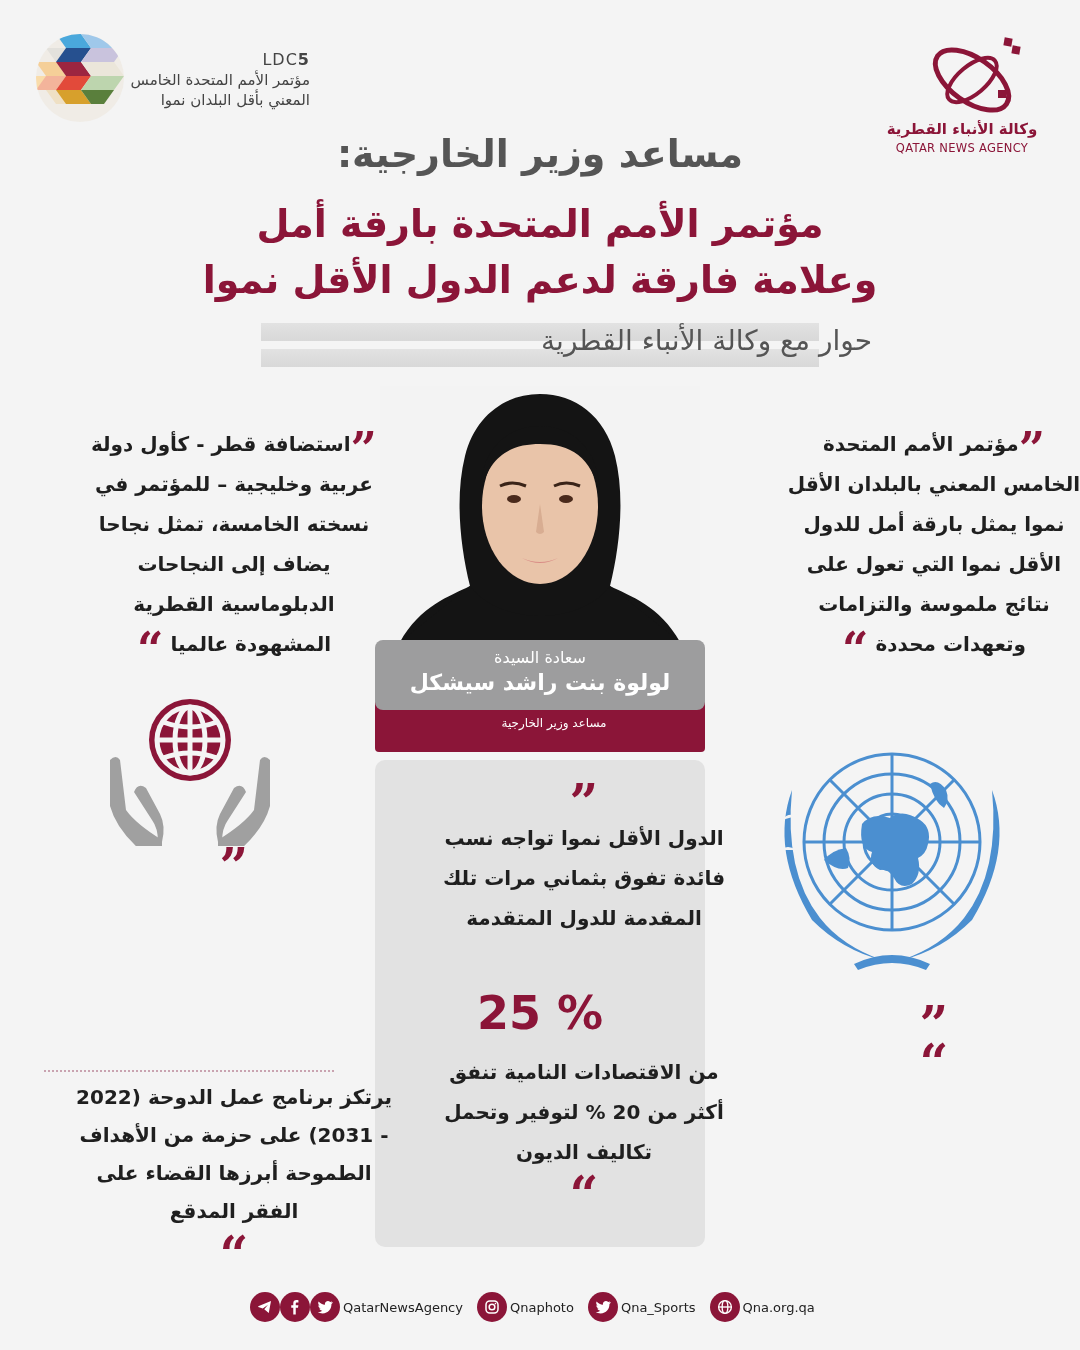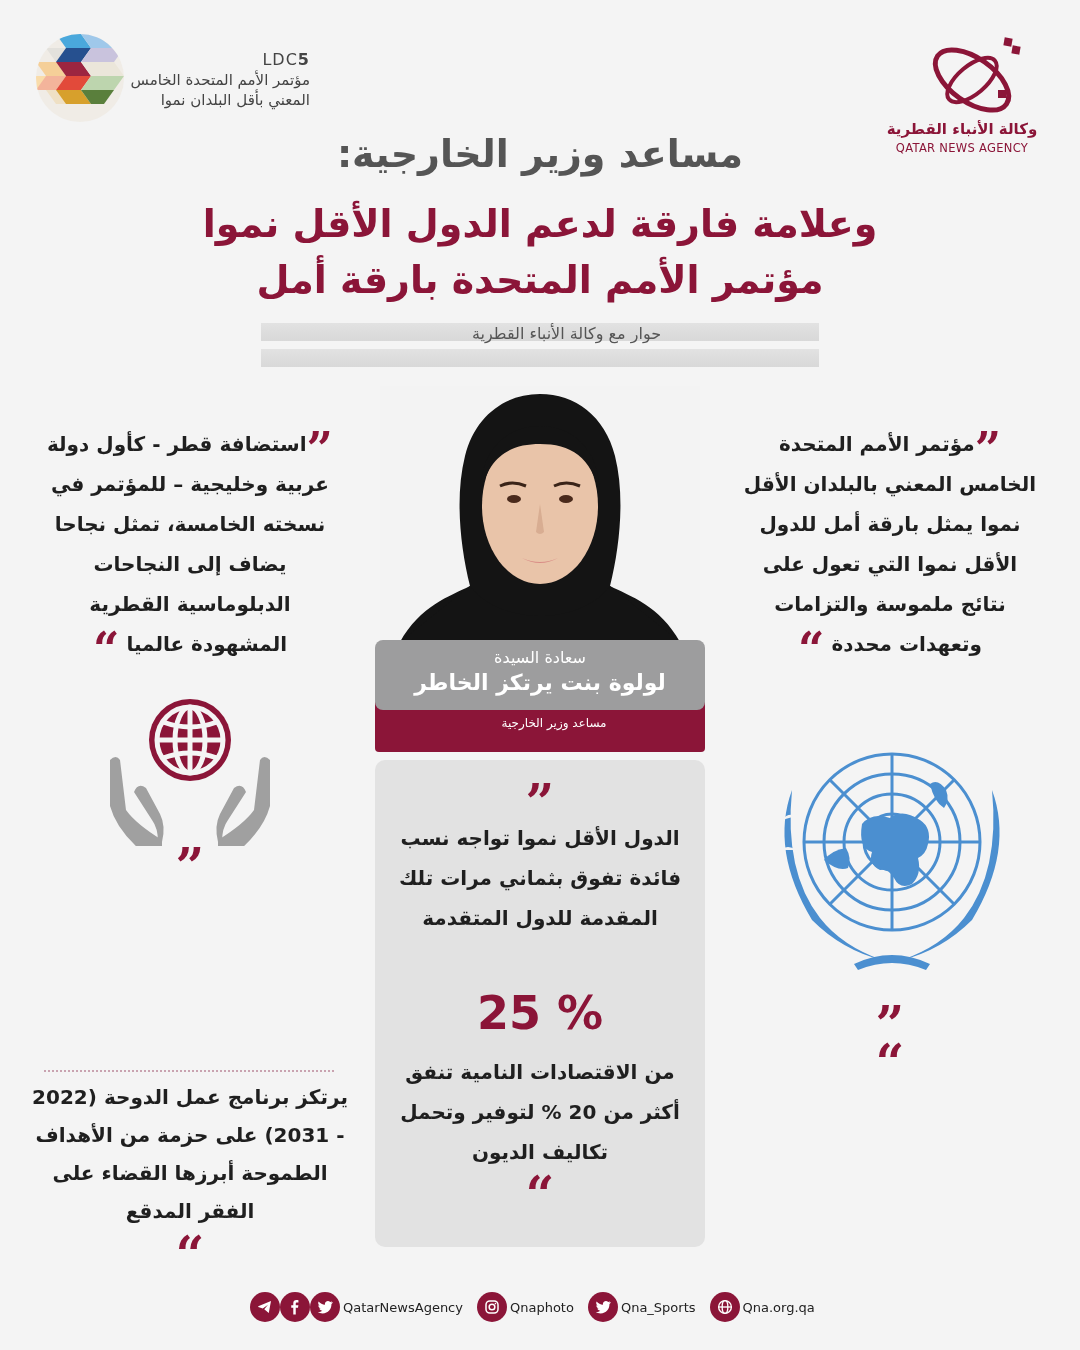--- a/index.html
+++ b/index.html
@@ -17,24 +17,24 @@
   
   #qna-logo { left:920px; top:32px; width:110px; height:90px; }
   #qna-ar { left:880px; top:120px; width:164px; text-align:center; color:#8b1538; font-size:15px; font-weight:bold; }
   #qna-en { left:880px; top:141px; width:164px; text-align:center; color:#8b1538; font-size:11.5px; font-weight:normal; letter-spacing:.3px; }
 
   
   #title1 { left:0; width:1080px; top:132px; text-align:center; font-size:38px; font-weight:bold; color:#555; }
   #title2 { left:0; width:1080px; top:196px; text-align:center; font-size:38px; font-weight:bold; color:#8b1538; line-height:56px; }
   #subbar1 { left:261px; top:323px; width:558px; height:18px; background:linear-gradient(#e2e2e2,#d8d8d8); }
   #subbar2 { left:261px; top:349px; width:558px; height:18px; background:linear-gradient(#e2e2e2,#d8d8d8); }
-  #subtitle { left:261px; top:324px; width:611px; text-align:center; font-size:16px; color:#555; }
-
-  
-  .quote { font-size:20px; line-height:40px; text-align:center; font-weight:600; color:#1f1f1f; }
+  #subtitle { left:261px; top:324px; width:611px; font-size:28px; color:#555; }
+
+  
+  .quote { font-size:20px; line-height:40px; text-align:center; font-weight:600; color:#1f1f1f;margin-left:44px; }
   .q-mark { font-family:"DejaVu Serif", serif; color:#8b1538; font-weight:bold; font-size:46px; line-height:20px; vertical-align:-14px; }
   .q-mark-block { display:block; font-family:"DejaVu Serif", serif; color:#8b1538; font-weight:bold; font-size:50px; line-height:30px; height:30px; text-align:center; }
 
   #quote-tr { left:740px; top:424px; width:300px; }
   #quote-tl { left:40px;  top:424px; width:300px; }
 
   
   #portrait { left:380px; top:386px; width:320px; height:256px; overflow:hidden; }
   #name-card { left:375px; top:640px; width:330px; height:112px; border-radius:4px; overflow:hidden; }
   #name-gray { position:absolute; left:0; top:0; width:330px; height:70px; background:#9d9d9e; border-radius:8px 8px 8px 8px; }
@@ -100,22 +100,22 @@
     <rect x="84" y="6" width="8" height="8" fill="#8b1538" transform="rotate(10 88 10)"></rect>
     <rect x="92" y="14" width="8" height="8" fill="#8b1538" transform="rotate(10 96 18)"></rect>
     <rect x="78" y="58" width="8" height="8" fill="#8b1538"></rect>
   </svg>
 </div>
 <div id="qna-ar" class="abs rtl">وكالة الأنباء القطرية</div>
 <div id="qna-en" class="abs">QATAR NEWS AGENCY</div>
 
 <div id="title1" class="abs rtl">مساعد وزير الخارجية:</div>
 <div id="title2" class="abs rtl">
+  <div>مؤتمر الأمم المتحدة بارقة أمل</div>
   <div>وعلامة فارقة لدعم الدول الأقل نموا</div>
-  <div>مؤتمر الأمم المتحدة بارقة أمل</div>
 </div>
 <div id="subbar1" class="abs"></div>
 <div id="subbar2" class="abs"></div>
 <div id="subtitle" class="abs rtl">حوار مع وكالة الأنباء القطرية</div>
 
 <div id="quote-tr" class="abs rtl quote">
   <span class="q-mark">”</span><span>مؤتمر الأمم المتحدة الخامس المعني بالبلدان الأقل نموا يمثل بارقة أمل للدول الأقل نموا التي تعول على نتائج ملموسة والتزامات وتعهدات محددة</span> <span class="q-mark">“</span>
 </div>
 
 <div id="quote-tl" class="abs rtl quote">
@@ -135,21 +135,21 @@
     <path d="M160,118 l-4,28 q4,4 8,0 z" fill="#d8ad92"></path>
     <path d="M142,172 q18,8 36,0 q-18,10 -36,0" fill="#d98d86"></path>
     <path d="M90,200 C120,240 200,240 230,200 L300,256 L20,256 Z" fill="#141414"></path>
   </svg>
 </div>
 
 <div id="name-card" class="abs">
   <div id="name-maroon"></div>
   <div id="name-gray"></div>
   <div id="honorific" class="rtl">سعادة السيدة</div>
-  <div id="person-name" class="rtl">لولوة بنت يرتكز الخاطر</div>
+  <div id="person-name" class="rtl">لولوة بنت راشد سيشكل</div>
   <div id="person-role" class="rtl">مساعد وزير الخارجية</div>
 </div>
 
 <div id="stat-card" class="abs">
   <div id="stat-q1" class="rtl quote">
     <span class="q-mark-block">”</span>
     <span>الدول الأقل نموا تواجه نسب فائدة تفوق بثماني مرات تلك المقدمة للدول المتقدمة</span>
   </div>
   <div id="stat-big">25 %</div>
   <div id="stat-q2" class="rtl quote">

